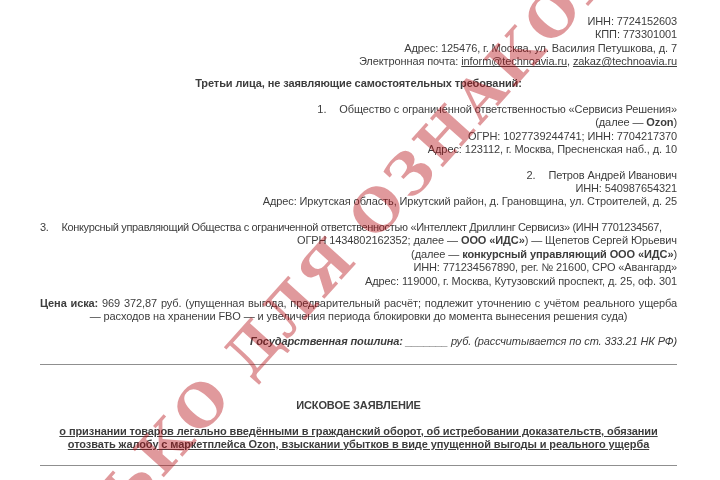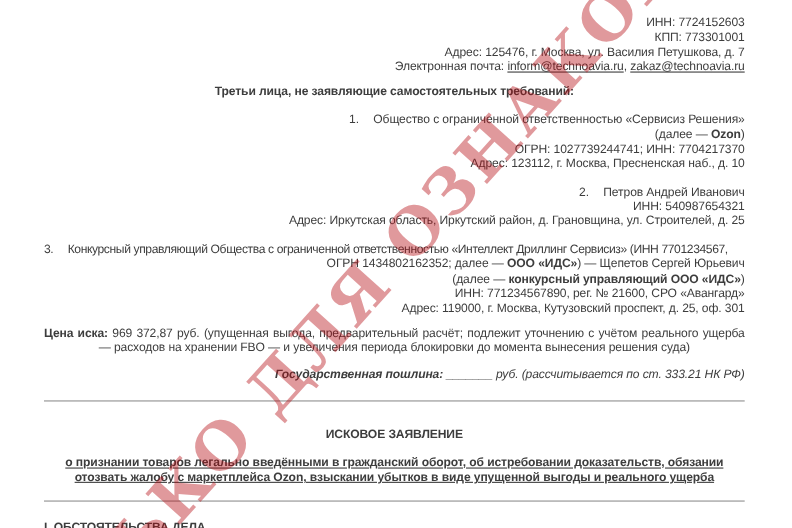--- a/index.html
+++ b/index.html
@@ -23,21 +23,21 @@
   .party1{margin-top:13px;}
   .party2{margin-top:12px;}
   .party3{margin-top:12px;}
   .num{display:inline;}
   .num-gap{margin-right:13px;}
   .p3-first{white-space:nowrap;letter-spacing:-0.35px;}
   .claim-price{margin-top:9px;text-align:justify;text-align-last:center;}
   .state-fee{margin-top:11px;text-align:right;font-style:italic;}
   .rule{height:1px;background:#8f8f8f;margin-top:16px;}
   .rule2{margin-top:14px;}
-  .doc-title{margin-top:24px;text-align:center;font-weight:bold;}
+  .doc-title{margin-top:34px;text-align:center;font-weight:bold;}
   .doc-subtitle{margin-top:12px;text-align:center;font-weight:bold;text-decoration:underline;}
   .section-heading{margin-top:18px;font-weight:bold;}
   .watermark{
     position:absolute;
     left:10px;top:584px;
     height:68px;line-height:68px;
     white-space:nowrap;
     font-family:"DejaVu Serif", serif;
     font-weight:bold;
     font-size:58px;

